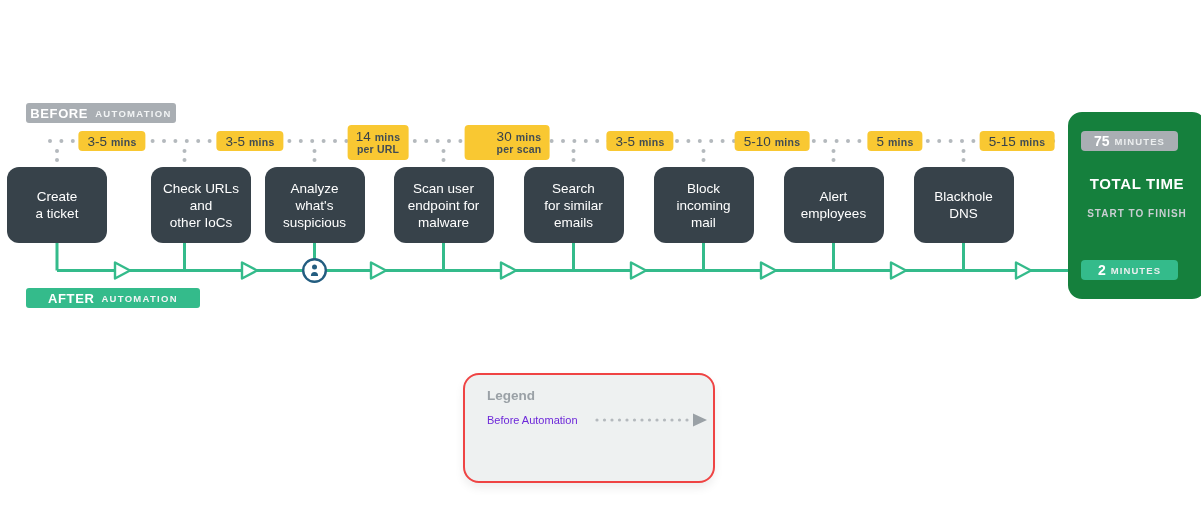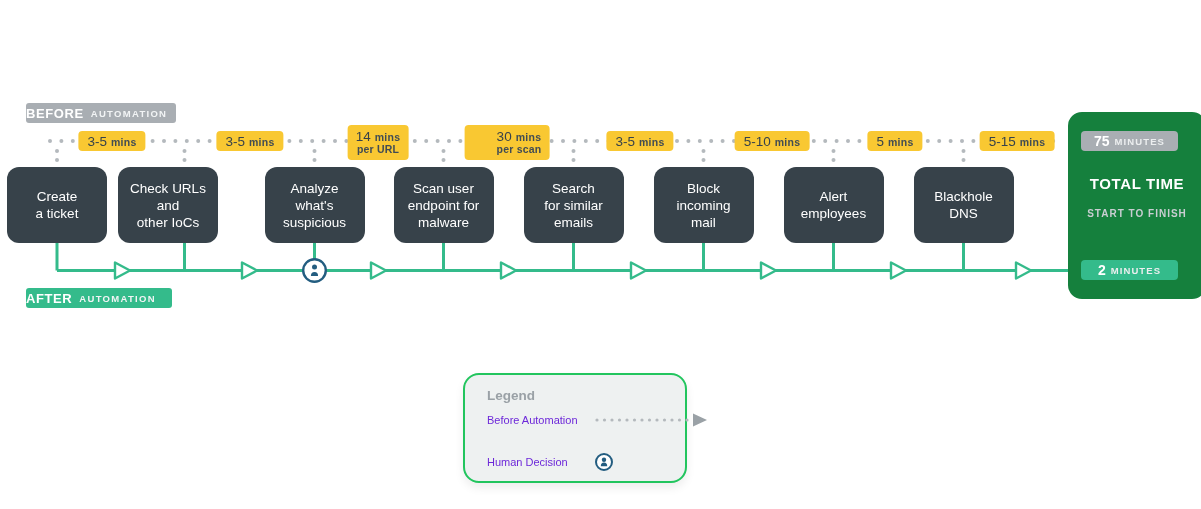--- a/index.html
+++ b/index.html
@@ -25,44 +25,44 @@
   }
   .time-badge.two-line{top:125px;height:31px;flex-direction:column;padding:2px 8px;line-height:12px;}
   .tb-val{font-weight:normal;font-size:13.5px;color:#37424a;}
   .tb-unit{font-size:10.5px;font-weight:bold;color:#414c54;margin-left:4px;letter-spacing:.3px;}
   .tb-line{display:flex;align-items:baseline;}
   .tb-line2{font-size:10.5px;font-weight:bold;color:#414c54;letter-spacing:.2px;}
 
   
   .mode-badge{
     position:absolute;height:20px;border-radius:3px;
-    display:flex;align-items:center;gap:7px;
+    display:flex;align-items:center;justify-content:center;gap:7px;
   }
   .mode-b1{color:#ffffff;font-weight:bold;font-size:13px;letter-spacing:.6px;}
   .mode-b2{color:#f2f4f5;font-size:9.5px;font-weight:bold;letter-spacing:1.3px;}
   .mode-before{left:26px;top:103px;width:150px;background:#a9aeb3;}
-  .mode-after{left:26px;top:288px;width:146px;background:#34bb8b;}
+  .mode-after{left:26px;top:288px;width:174px;background:#34bb8b;}
 
   
   .total-box{position:absolute;left:1068px;top:112px;width:138px;height:187px;background:#15803d;border-radius:14px;}
   .total-minutes{
     position:absolute;left:13px;width:97px;height:20px;border-radius:4px;
     display:flex;align-items:center;justify-content:center;gap:5px;
   }
   .total-minutes.before{top:19px;background:#a9aeb3;}
   .total-minutes.after{top:148px;background:#34bb8b;}
   .tm-val{color:#ffffff;font-weight:bold;font-size:14px;}
   .tm-unit{color:#eceeef;font-size:9.5px;font-weight:bold;letter-spacing:1.1px;}
   .total-title{position:absolute;top:63px;width:100%;text-align:center;color:#ffffff;font-weight:bold;font-size:15px;letter-spacing:.6px;}
   .total-subtitle{position:absolute;top:96px;width:100%;text-align:center;color:#c9ced2;font-size:10px;font-weight:bold;letter-spacing:1px;}
 
   
   .legend{
-    position:absolute;left:463px;top:373px;width:224px;height:110px;
-    background:#eef1f1;border:2px solid #22c55e;border-radius:16px;
+    position:absolute;left:463px;top:373px;width:252px;height:110px;
+    background:#eef1f1;border:2px solid #ef4444;border-radius:16px;
     box-shadow:0 5px 10px rgba(0,0,0,.07);box-sizing:border-box;
   }
   .legend-title{position:absolute;left:22px;top:13px;font-weight:bold;font-size:13.5px;color:#9aa1a6;}
   .legend-row{position:absolute;left:22px;width:236px;height:20px;display:flex;align-items:center;}
   .legend-label{font-size:11px;color:#6d28d9;}
   .legend-marker{position:absolute;left:107px;top:0;}
   .legend-row.r1{top:35px;}
   .legend-row.r2{top:56px;}
   .legend-row.r3{top:77px;}
 </style>
@@ -221,21 +221,21 @@
 
   <div id="steps">
       <div class="step-box" style="left: 7px;">Create
 a ticket</div>
       <div class="time-badge" style="left: 112px;">
         <span class="tb-line">
           <span class="tb-val">3-5</span>
           <span class="tb-unit">mins</span>
         </span>
       </div>
-      <div class="step-box" style="left: 118px;">Check URLs
+      <div class="step-box" style="left: 151px;">Check URLs
 and
 other IoCs</div>
       <div class="time-badge" style="left: 250px;">
         <span class="tb-line">
           <span class="tb-val">3-5</span>
           <span class="tb-unit">mins</span>
         </span>
       </div>
       <div class="step-box" style="left: 264.5px;">Analyze
 what's
@@ -325,23 +325,15 @@
           <circle cx="70.5" cy="10" r="1.6"></circle>
             <circle cx="78" cy="10" r="1.6"></circle>
             <circle cx="85.5" cy="10" r="1.6"></circle>
           <circle cx="93" cy="10" r="1.6"></circle>
         </g>
         <polygon points="99,3.5 99,16.5 113,10" fill="#9aa1a6"></polygon>
       </svg>
     </div>
 
 
-    <div class="legend-row r3">
-      <span class="legend-label">Human Decision</span>
-      <svg class="legend-marker" width="118" height="20" viewBox="0 0 118 20">
-        <circle cx="10" cy="10" r="8" fill="#ffffff" stroke="#235d80" stroke-width="2"></circle>
-        <circle cx="10" cy="7.8" r="2.2" fill="#235d80"></circle>
-        <path d="M6.8 14.2 a3.2 3.6 0 0 1 6.4 0 z" fill="#235d80"></path>
-      </svg>
-    </div>
   </div>
 
 </div>
 
 </body></html>

